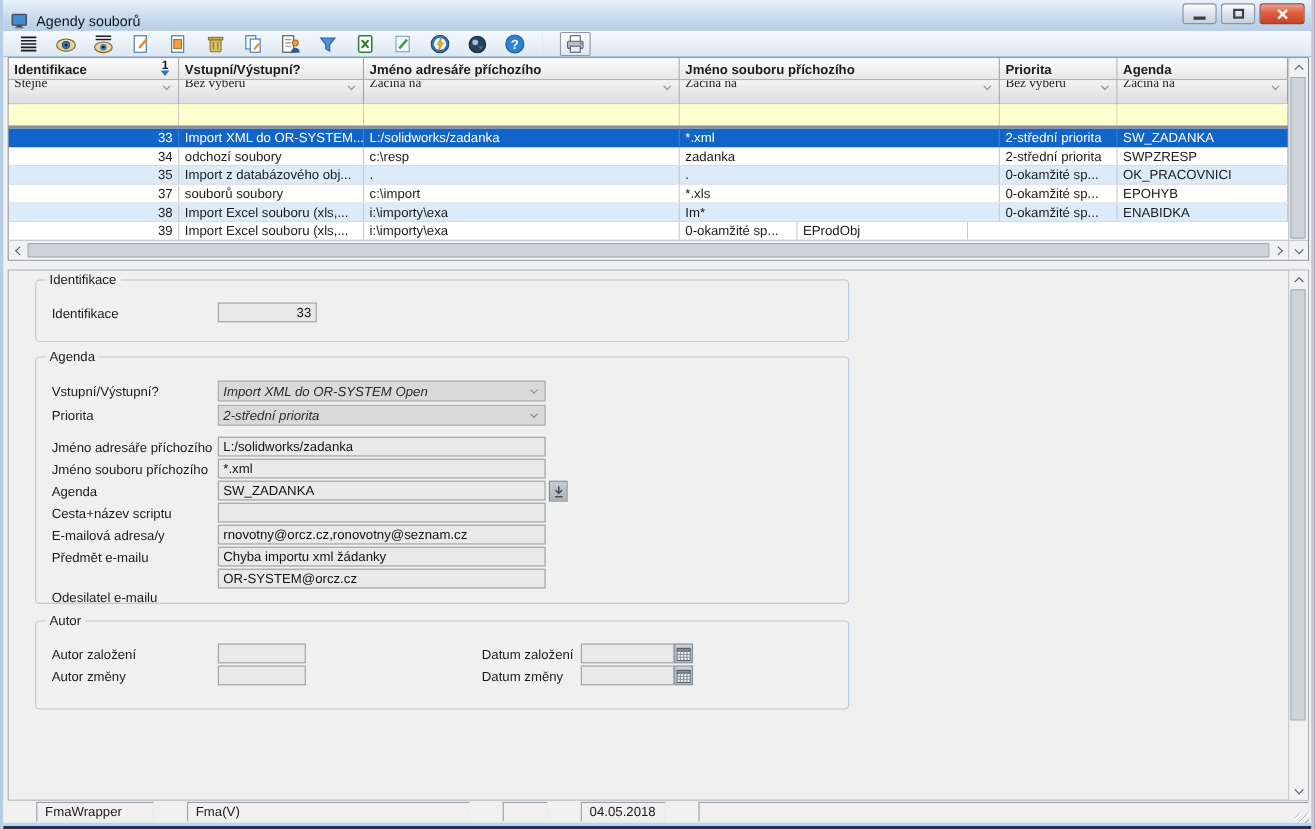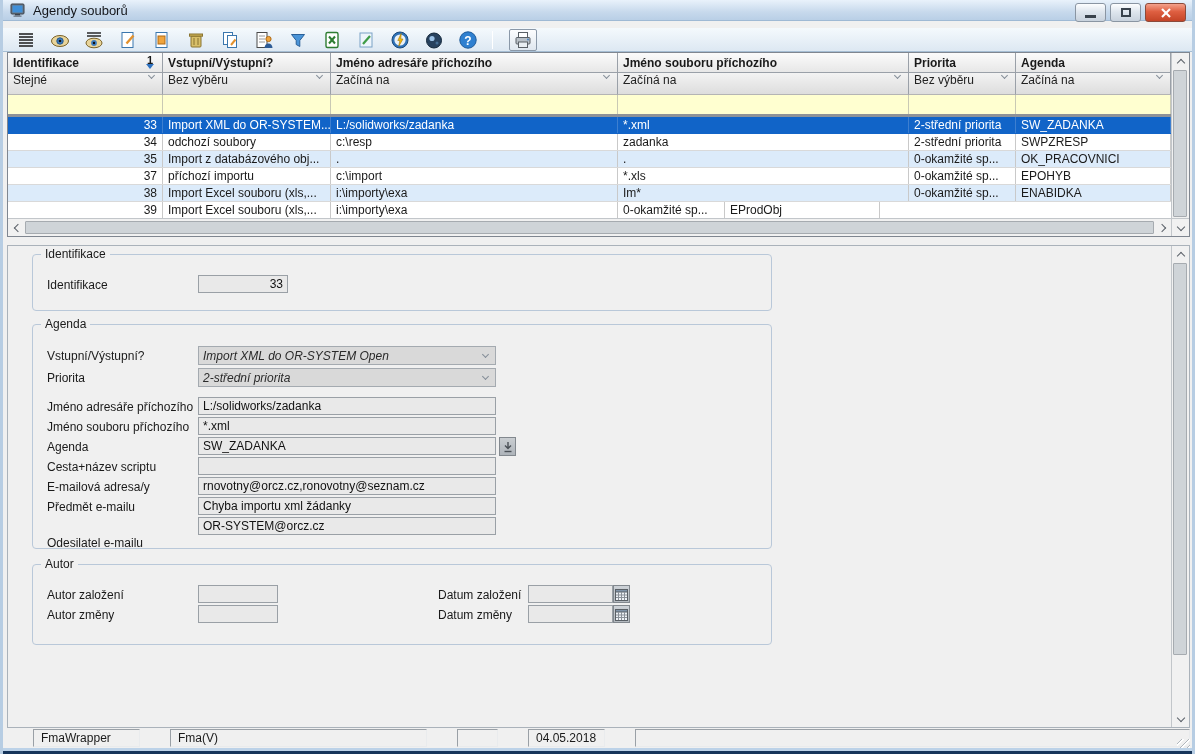--- a/index.html
+++ b/index.html
@@ -5,23 +5,23 @@
   html,body{margin:0;padding:0;background:#888;}
   *{box-sizing:border-box;}
   .window{
     position:relative;width:1195px;height:754px;overflow:hidden;
     font-family:"Liberation Sans",sans-serif;font-size:12px;color:#1a1a1a;
     background:#f0f0f0;
     border-left:3px solid #b7cde3;border-right:3px solid #b7cde3;
     box-shadow:0 0 0 1px #5d7b99;
   }
   
-  .titlebar{position:absolute;left:-3px;top:0;width:1195px;height:21px;
+  .titlebar{position:absolute;left:-3px;top:0;width:1195px;height:28px;
     background:linear-gradient(#e9f2fb,#c7d9ec 60%,#b9cfe6);
-    border-bottom:1px solid #9fb9d4;display:flex;align-items:center;padding-left:10px;}
+    border-bottom:1px solid #9fb9d4;display:flex;align-items:flex-end;padding-left:10px;}
   .app-icon{width:16px;height:16px;margin-right:7px;display:inline-flex;}
   .title-text{font-size:13px;color:#14161a;}
   .winbtns{position:absolute;right:9px;top:3px;display:flex;gap:4px;}
   .winbtn{width:31px;height:19px;border:1px solid #8a95a2;border-radius:3px;
     background:linear-gradient(#fdfeff,#dfe6ee 45%,#c8d2dd);
     display:flex;align-items:center;justify-content:center;cursor:default;}
   .winbtn.close{width:41px;border-color:#8c4a3a;background:linear-gradient(#f4a18b,#de5f41 45%,#c44427);}
   .glyph-min{width:11px;height:3px;background:#39424c;margin-top:7px;}
   .glyph-max{width:10px;height:9px;border:2px solid #39424c;}
   
@@ -40,22 +40,22 @@
   .grid-header{position:absolute;left:0;top:0;height:20px;display:flex;}
   .gh-cell{height:20px;border-right:1px solid #9aa0a8;border-bottom:1px solid #9aa0a8;
     background:linear-gradient(#fbfbfb,#e7e7e7);font-weight:bold;display:flex;
     align-items:center;padding:0 5px;white-space:nowrap;overflow:hidden;}
   .sort{display:flex;flex-direction:column;align-items:center;margin-left:auto;margin-right:3px;line-height:9px;}
   .sort b{font-size:11px;}
   .tri{width:0;height:0;border-left:4px solid transparent;border-right:4px solid transparent;
     border-top:5px solid #2f72c0;display:block;margin-top:-1px;}
   .grid-filter{position:absolute;left:0;top:20px;height:22px;display:flex;}
   .gf-cell{height:22px;border-right:1px solid #9aa0a8;border-bottom:1px solid #b4b4b4;
-    background:linear-gradient(#f3f3f3,#dddddd);display:flex;align-items:flex-start;
-    justify-content:space-between;padding:0 8px 11px 5px;color:#222;white-space:nowrap;overflow:hidden;}
+    background:linear-gradient(#f3f3f3,#dddddd);display:flex;align-items:flex-end;
+    justify-content:space-between;padding:0 8px 11px 5px;color:#222;white-space:nowrap;overflow:hidden;font-family:Liberation Serif, serif;}
   .grid-search{position:absolute;left:0;top:42px;height:19px;display:flex;background:#ffffd0;}
   .gs-cell{height:19px;border-right:1px solid #c9c9b4;background:#ffffd0;}
   .grid-sep{position:absolute;left:0;top:61px;height:3px;right:18px;background:#8e9298;}
   .grid-rows{position:absolute;left:0;top:64px;right:18px;}
   .gr-row{display:flex;height:17px;background:#fff;border-bottom:1px solid #d9d9d9;}
   .gr-row:nth-child(odd){background:#dcebfa;}
   .gr-row.sel{background:#1164c8;color:#fff;border-bottom:1px solid #1164c8;}
   .gr-cell{height:16px;line-height:16px;padding:0 5px;border-right:1px solid #c9c9c9;
     white-space:nowrap;overflow:hidden;}
   .gr-row.sel .gr-cell{border-right-color:#3d7fd0;}
@@ -367,21 +367,21 @@
         <div class="gr-row">
           <div class="gr-cell num" style="width: 155px;">35</div>
           <div class="gr-cell" style="width: 168px;">Import z databázového obj...</div>
           <div class="gr-cell" style="width: 287px;">.</div>
           <div class="gr-cell" style="width: 291px;">.</div>
           <div class="gr-cell" style="width: 107px;">0-okamžité sp...</div>
           <div class="gr-cell" style="width: 155px;">OK_PRACOVNICI</div>
         </div>
         <div class="gr-row">
           <div class="gr-cell num" style="width: 155px;">37</div>
-          <div class="gr-cell" style="width: 168px;">příchozí importu</div>
+          <div class="gr-cell" style="width: 168px;">souborů soubory</div>
           <div class="gr-cell" style="width: 287px;">c:\import</div>
           <div class="gr-cell" style="width: 291px;">*.xls</div>
           <div class="gr-cell" style="width: 107px;">0-okamžité sp...</div>
           <div class="gr-cell" style="width: 155px;">EPOHYB</div>
         </div>
         <div class="gr-row">
           <div class="gr-cell num" style="width: 155px;">38</div>
           <div class="gr-cell" style="width: 168px;">Import Excel souboru (xls,...</div>
           <div class="gr-cell" style="width: 287px;">i:\importy\exa</div>
           <div class="gr-cell" style="width: 291px;">Im*</div>

